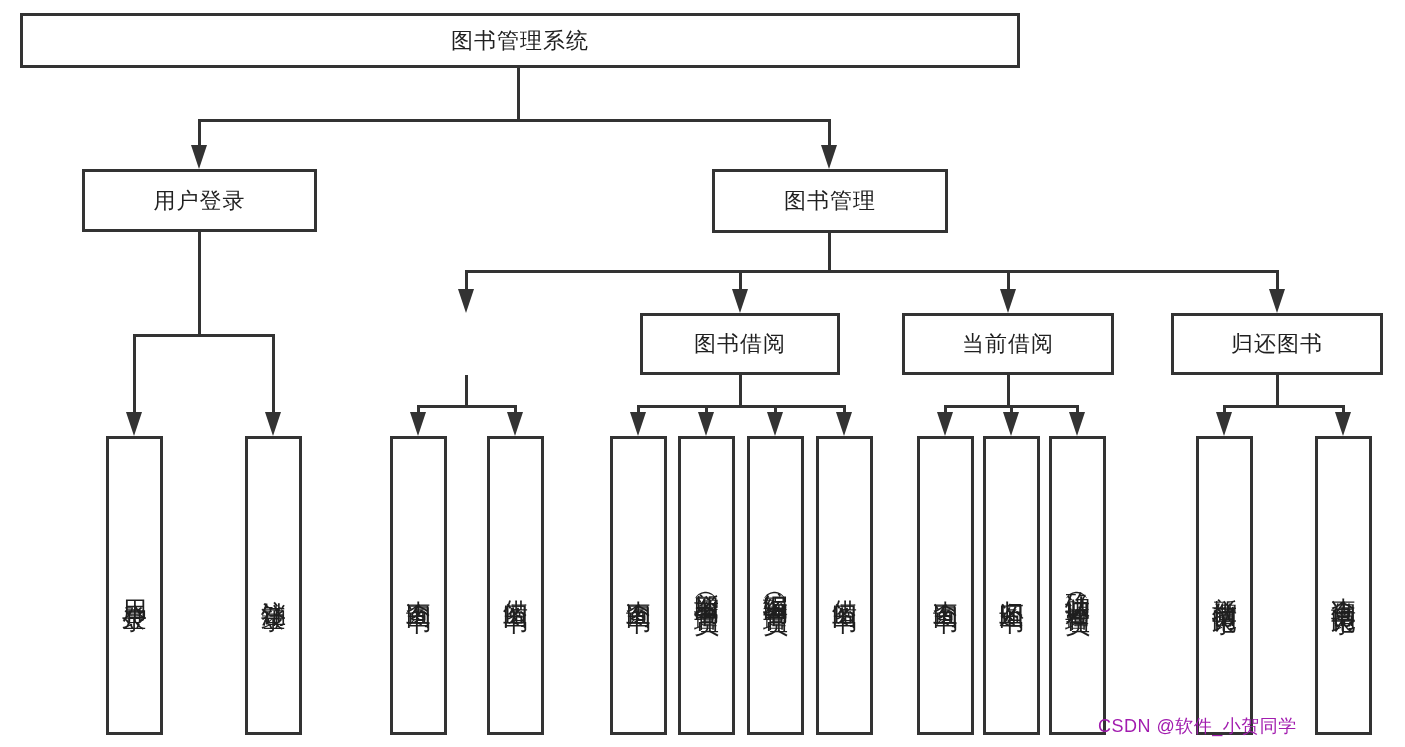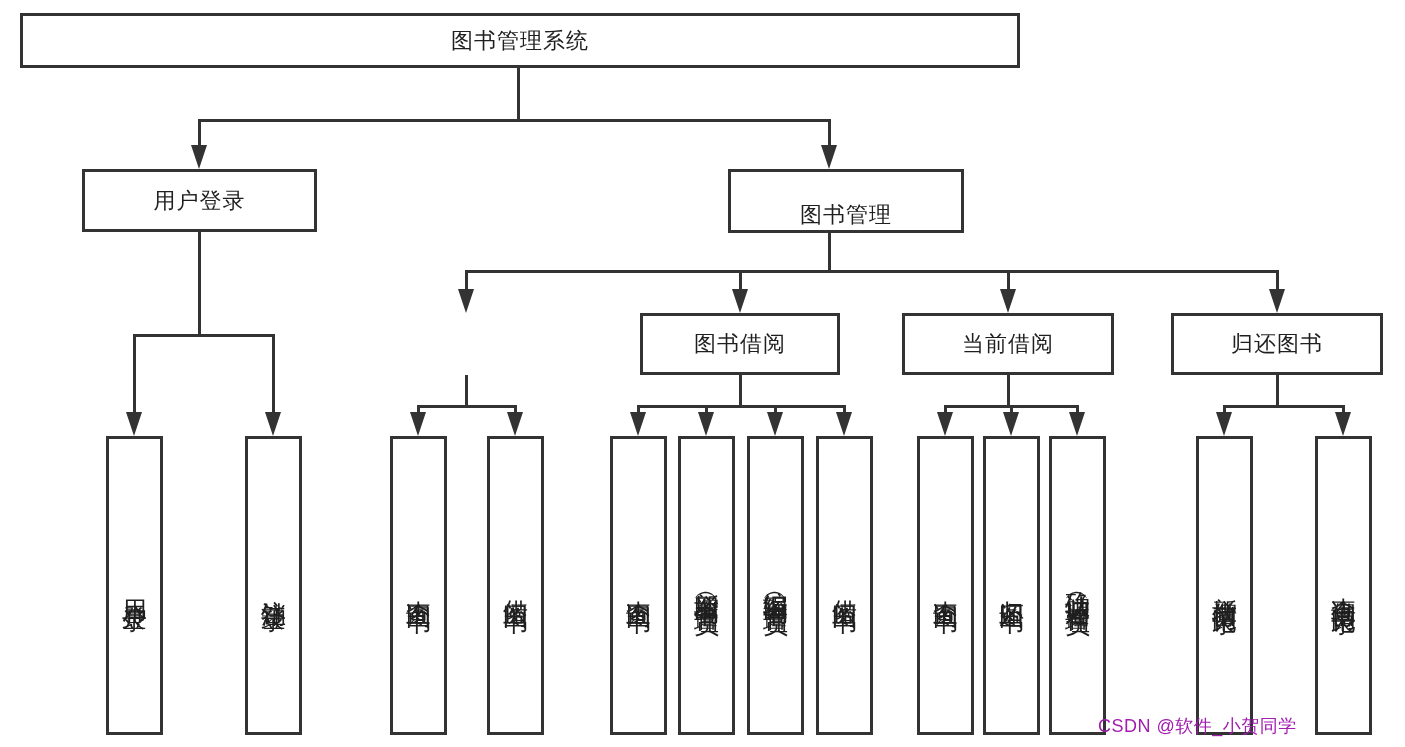--- a/index.html
+++ b/index.html
@@ -38,21 +38,21 @@
 <div class="stage">
 
   <div class="node h" style="left:20px;top:13px;width:1000px;height:55px;">
     <span>图书管理系统</span>
   </div>
 
   <div class="node h" style="left:82px;top:169px;width:235px;height:63px;">
     <span>用户登录</span>
   </div>
 
-  <div class="node h" style="left:728px;top:169px;width:236px;height:64px;align-items:flex-end;">
+  <div class="node h" style="left:712px;top:169px;width:236px;height:64px;">
     <span>图书管理</span>
   </div>
 
 
   <div class="node h" style="left:902px;top:313px;width:212px;height:62px;">
     <span>当前借阅</span>
   </div>
 
   <div class="node h" style="left:640px;top:313px;width:200px;height:62px;">
     <span>图书借阅</span>

